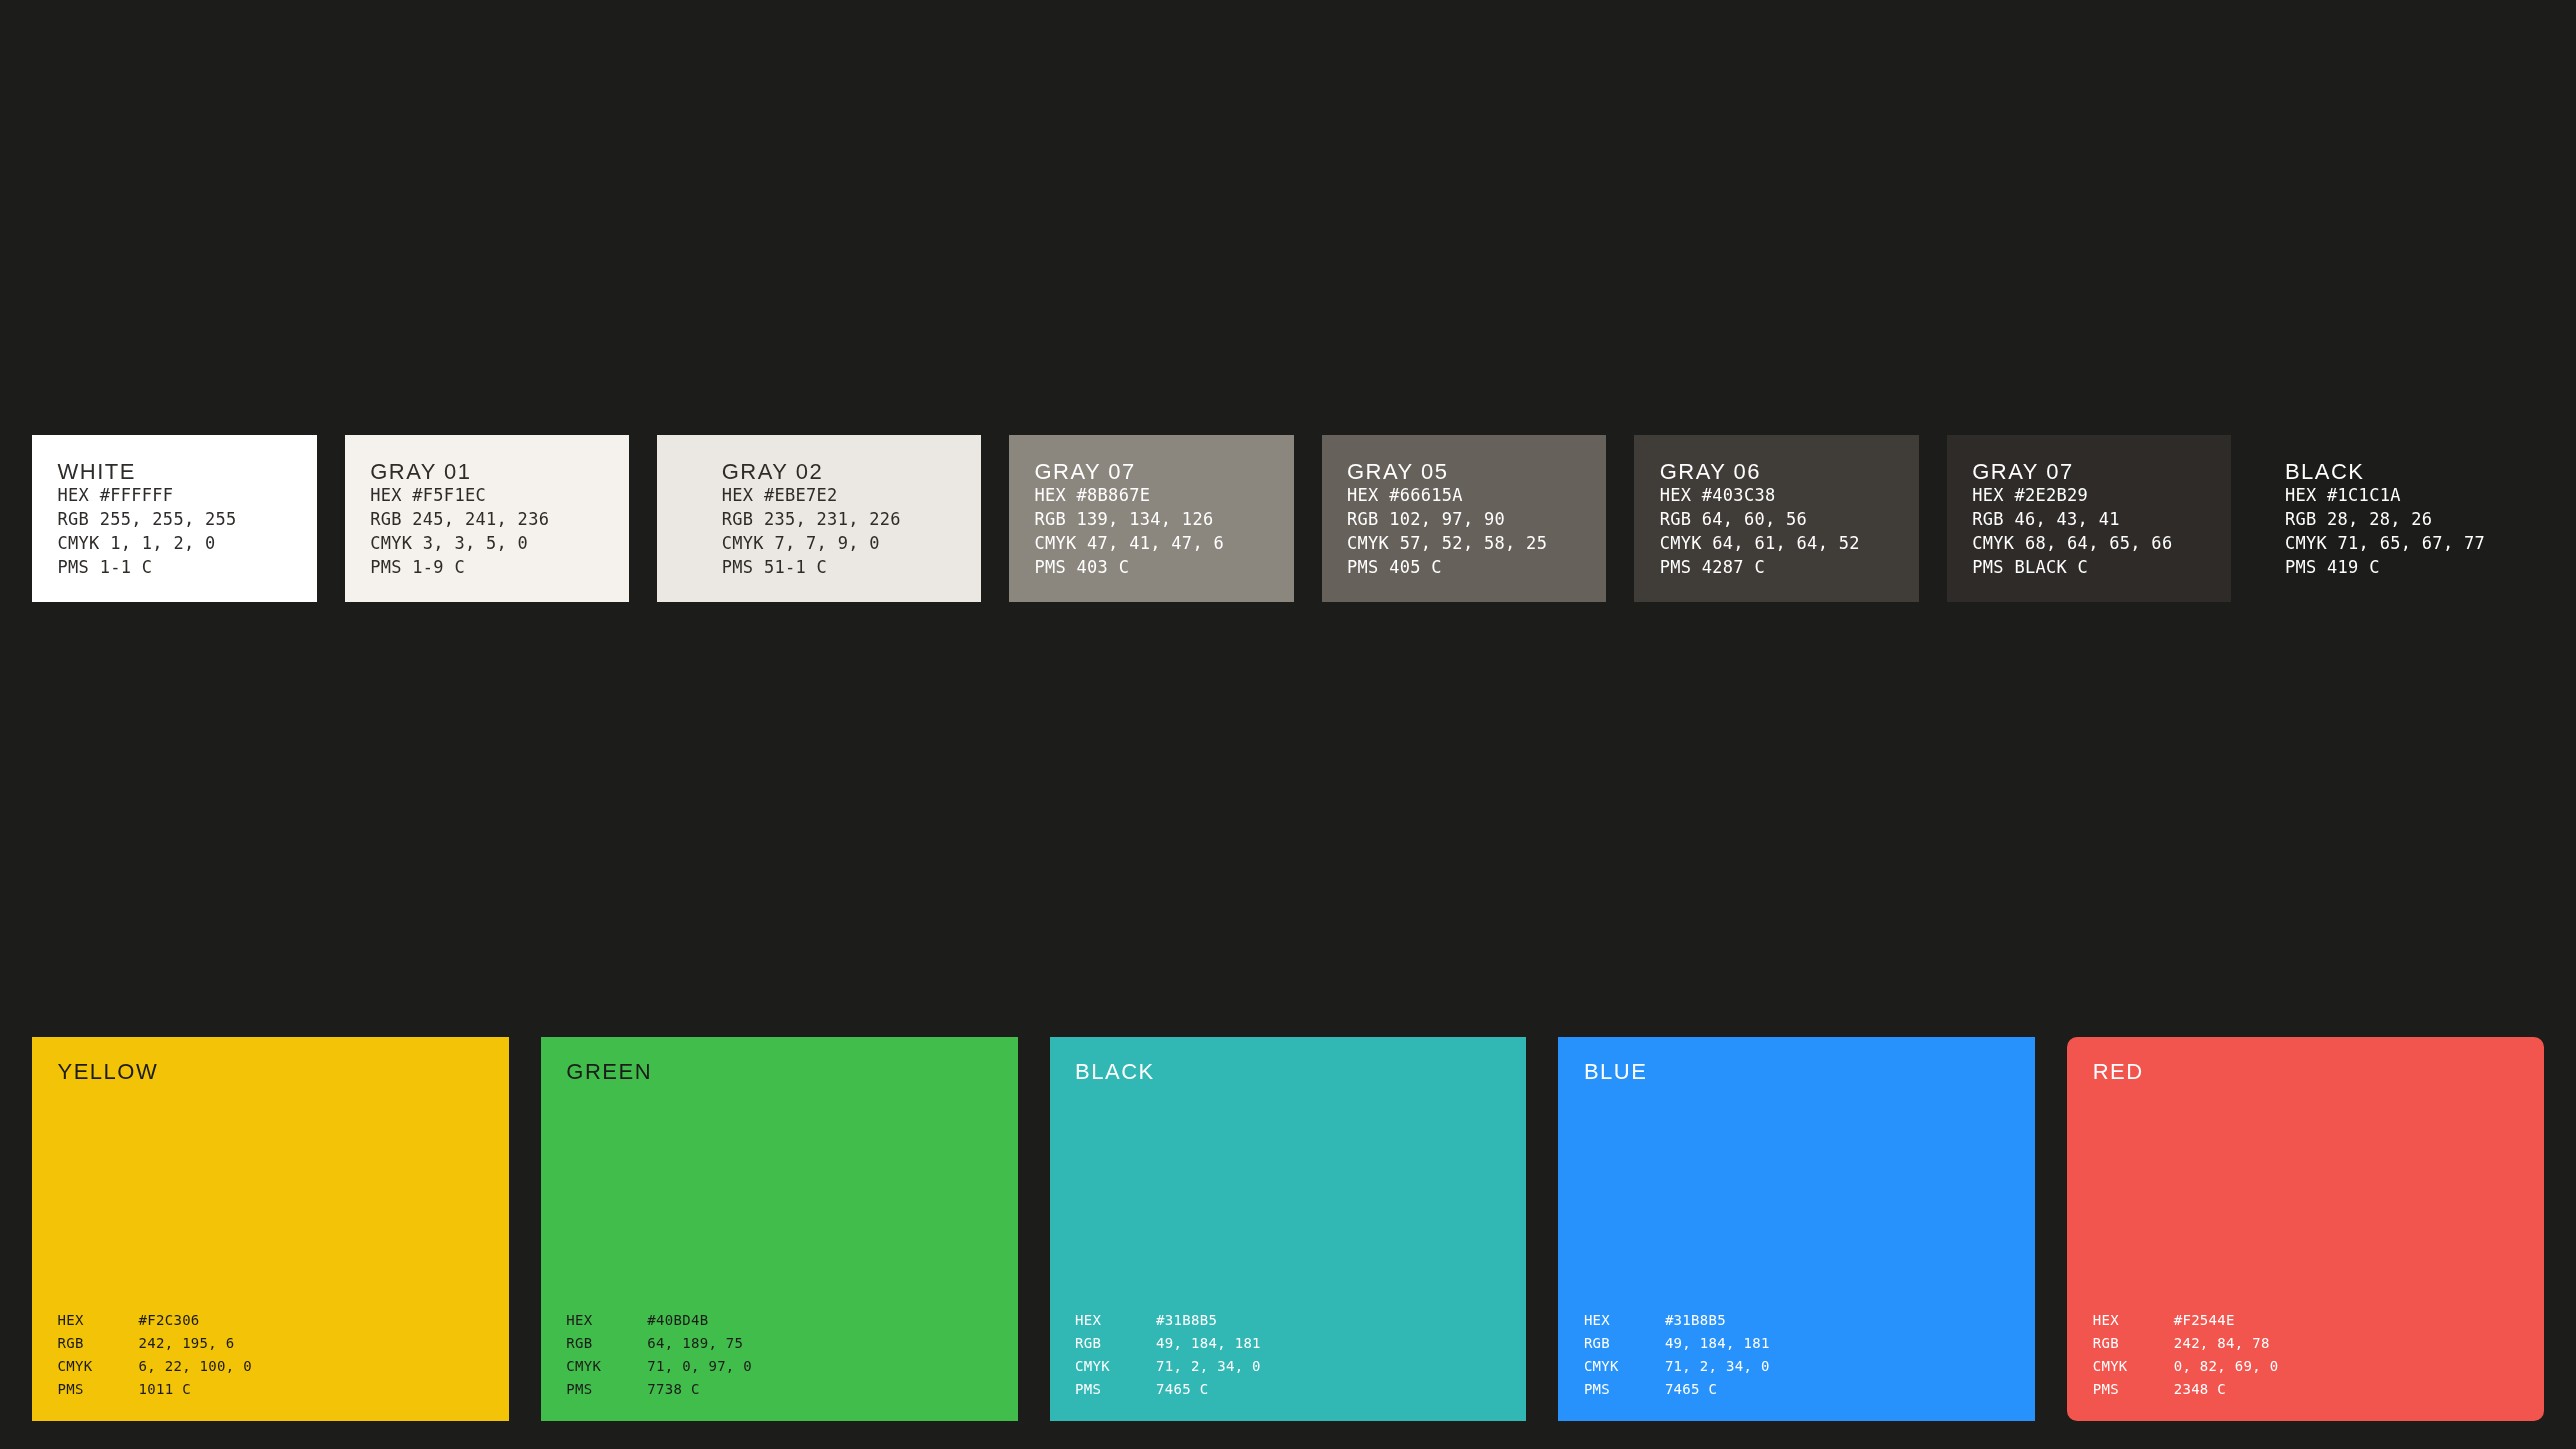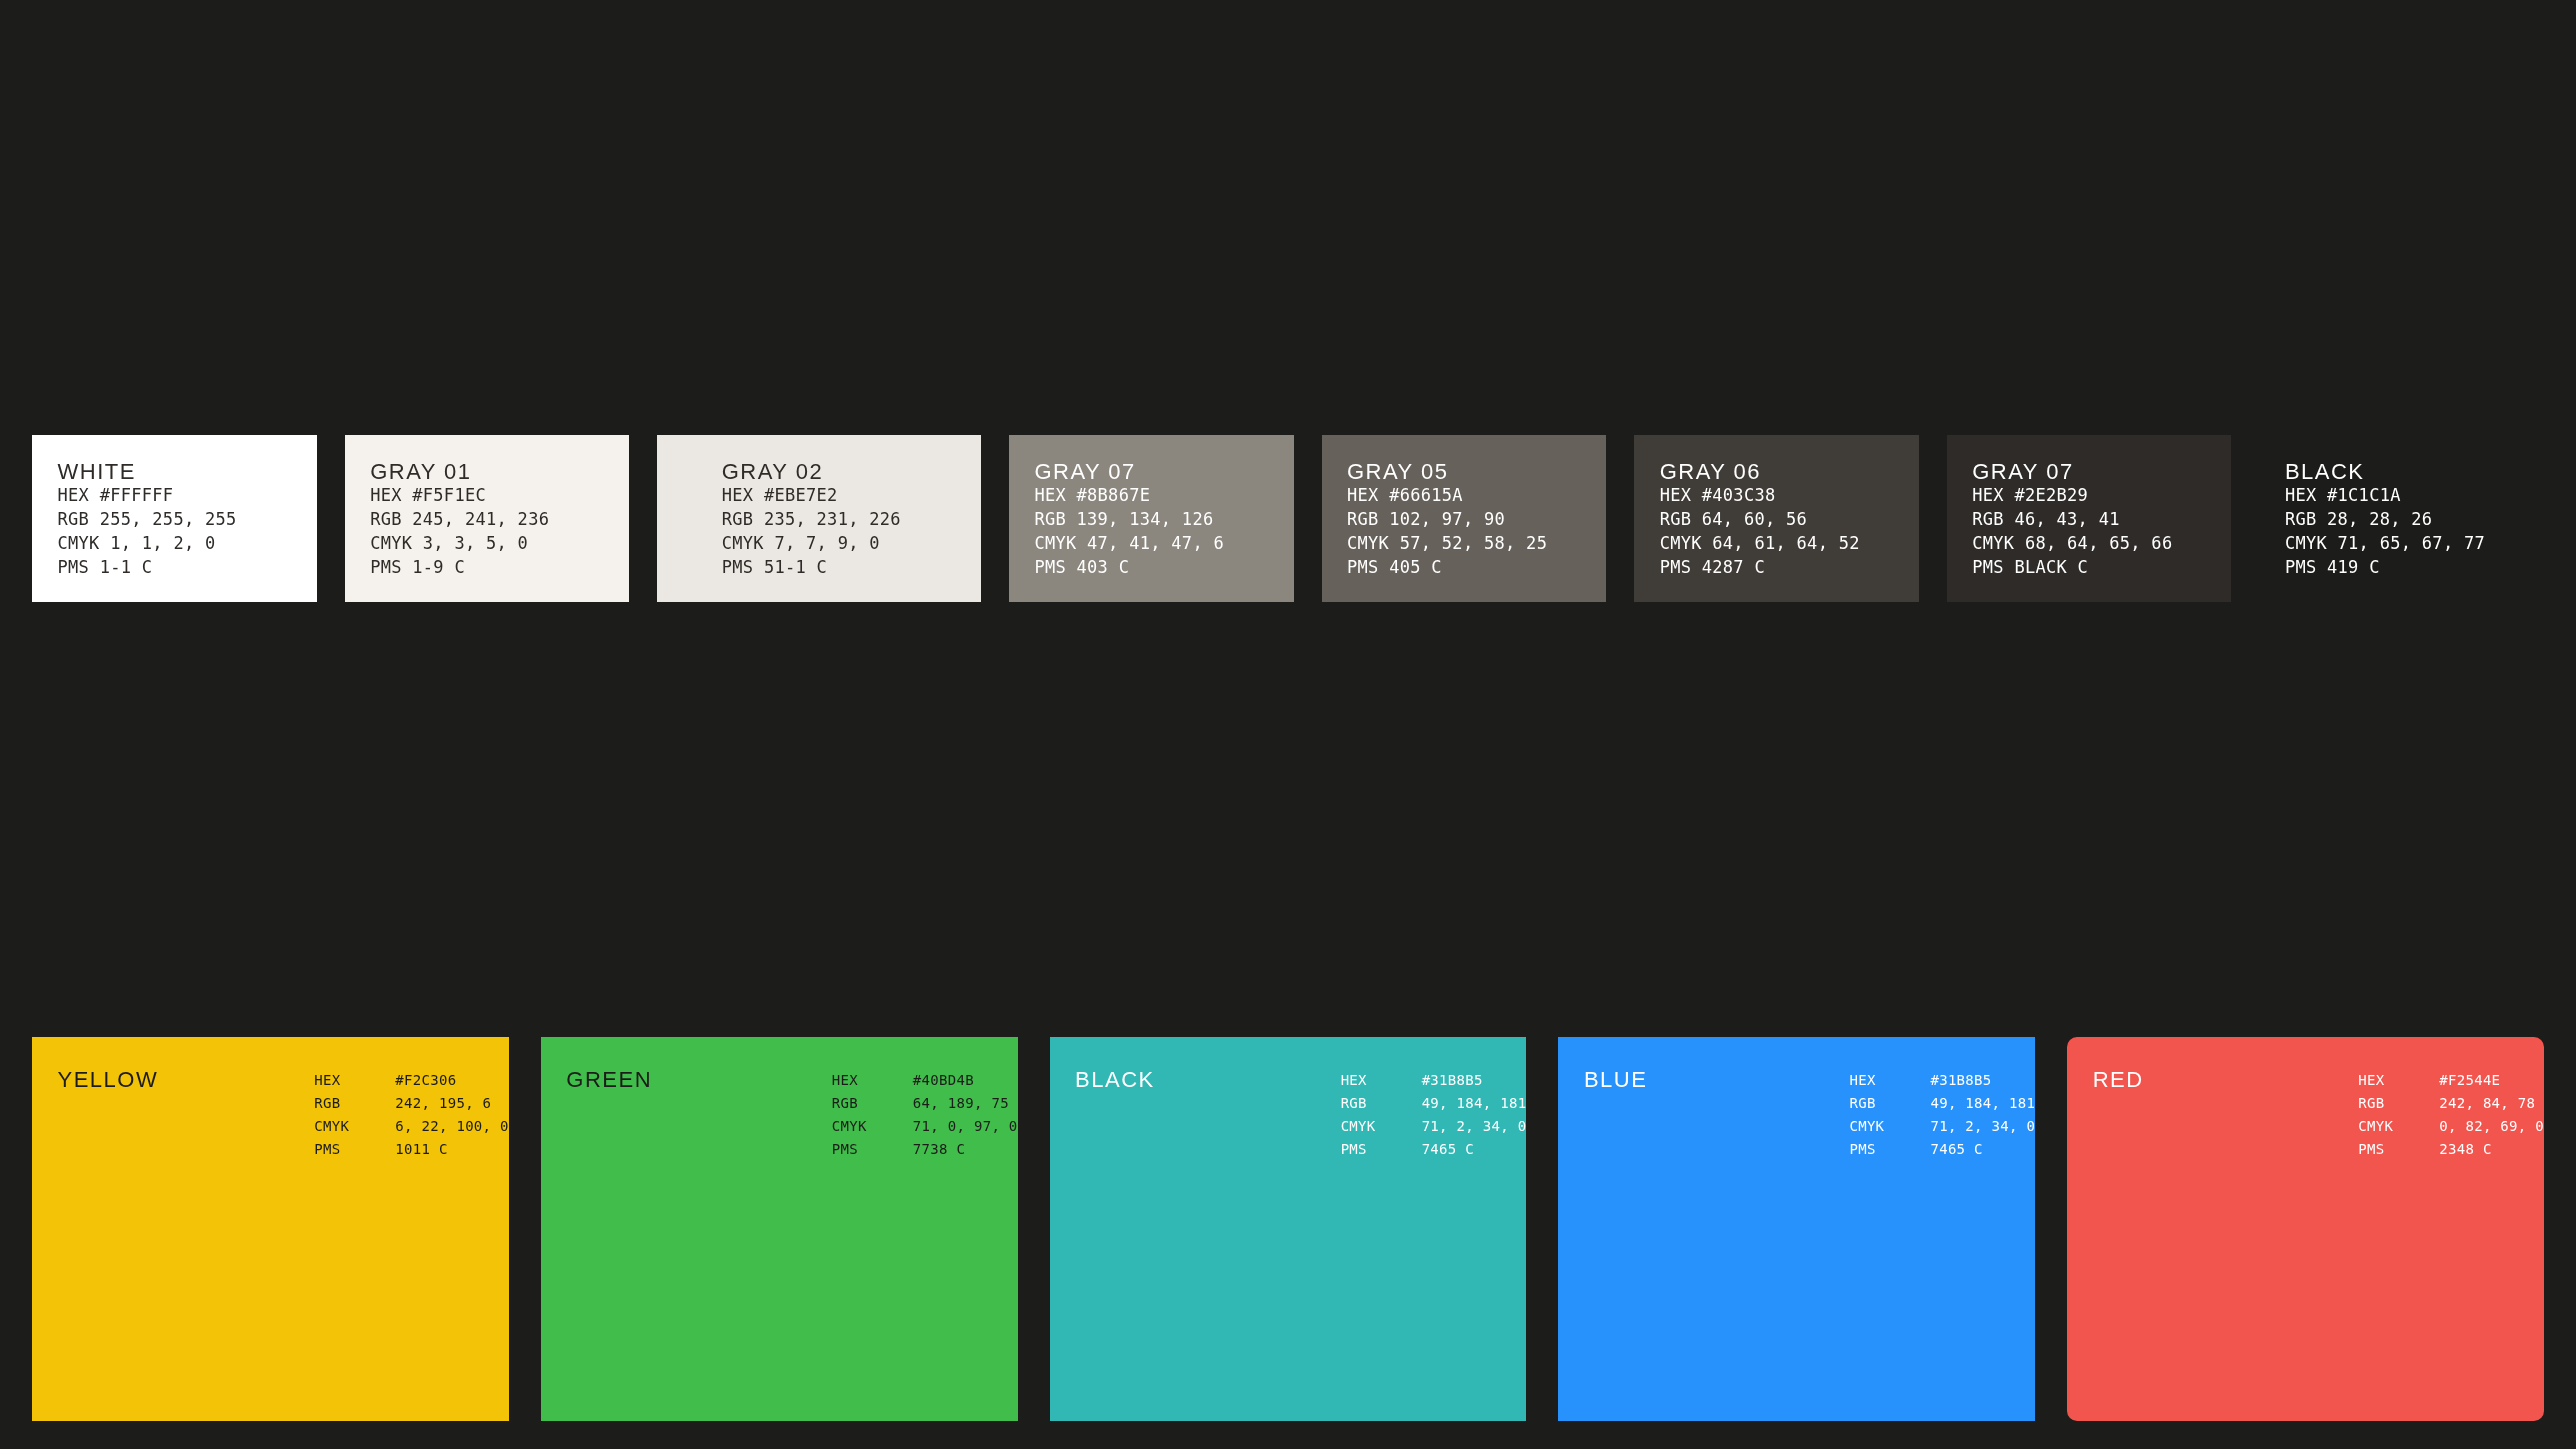--- a/index.html
+++ b/index.html
@@ -83,24 +83,24 @@
     gap: 32px;
     height: 384px;
     flex: none;
   }
 
   .brand-swatch {
     flex: 1 1 0;
     min-width: 0;
     position: relative;
     display: flex;
-    flex-direction: row;
+    flex-direction: column;
     justify-content: space-between;
     box-sizing: border-box;
-    padding: 32px 0 20px 0;
+    padding: 24px 0 20px 0;
   }
 
   .brand-name {
     font-family: "Liberation Sans", sans-serif;
     font-size: 22px;
     letter-spacing: 1.5px;
     line-height: 1;
     padding-left: 25.5px;
     white-space: nowrap;
   }

